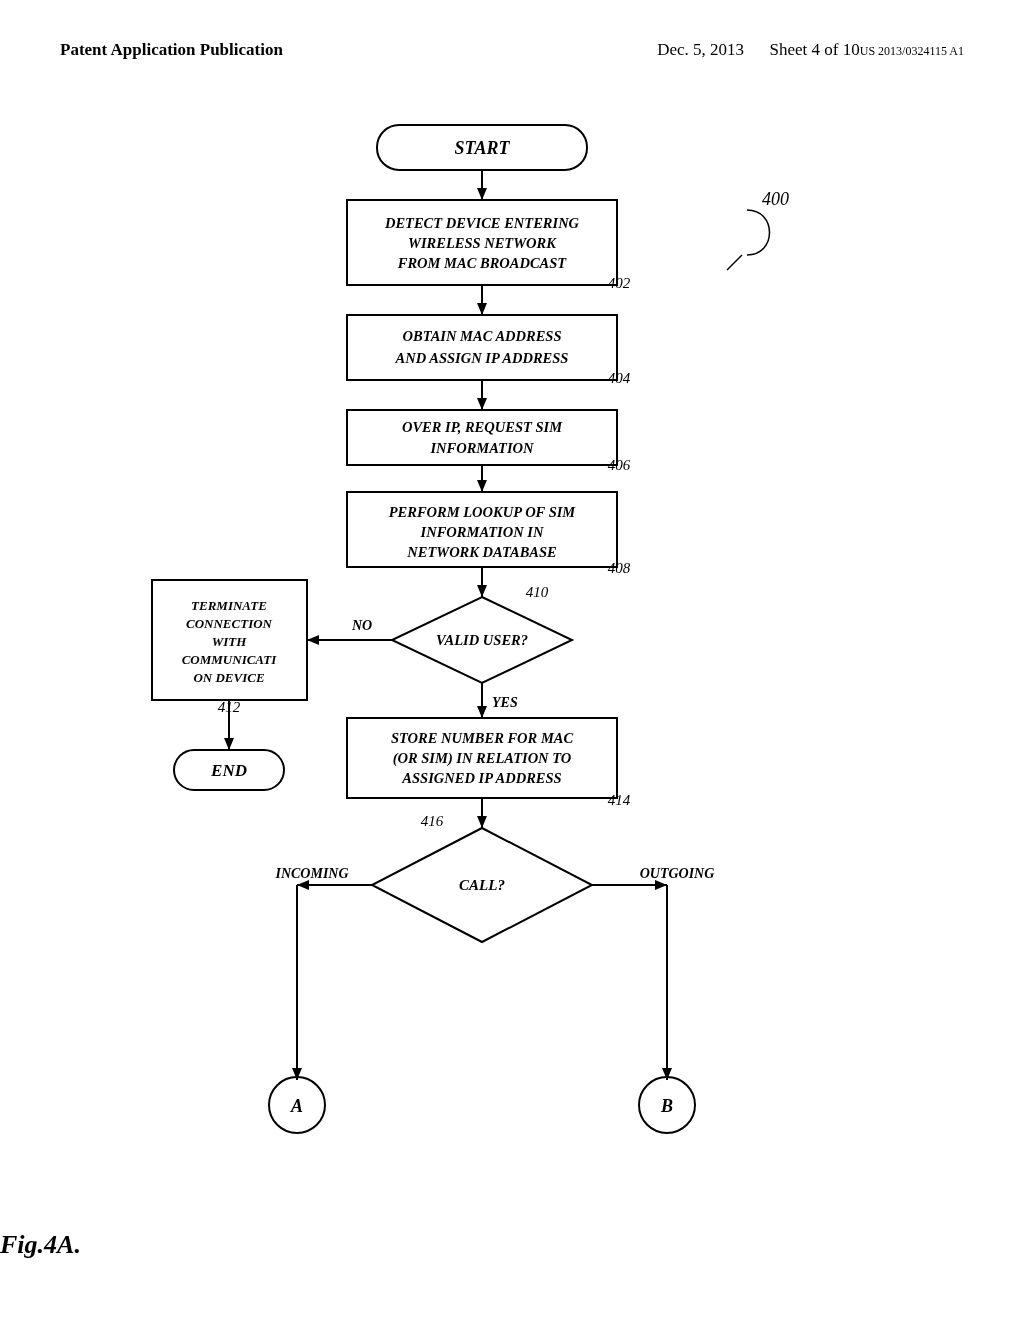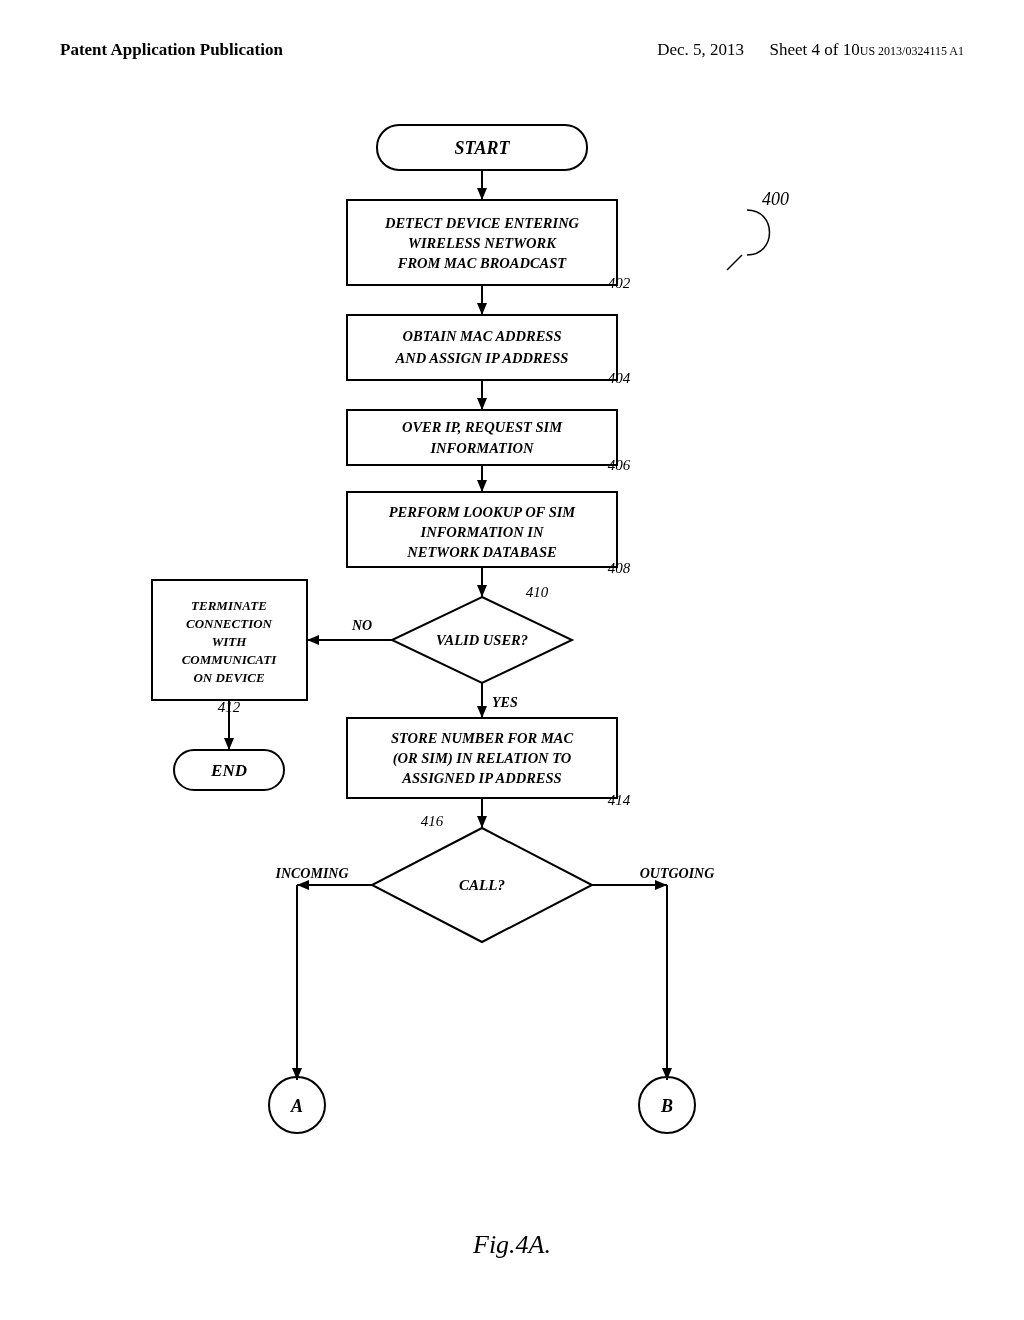--- a/index.html
+++ b/index.html
@@ -42,24 +42,23 @@
     .diagram-area {
       position: relative;
       width: 100%;
       margin-top: 10px;
     }
     svg.flowchart {
       display: block;
       margin: 0 auto;
     }
     .figure-label {
-      text-align: center;
       font-size: 26px;
       font-style: italic;
-      font-weight: normal;
+      font-weight: bold;
       margin-top: 10px;
       padding-bottom: 20px;
     }
   </style>
 </head>
 <body>
 
 <div class="page">
   <div class="header">
     <div class="header-left">Patent Application Publication</div>

